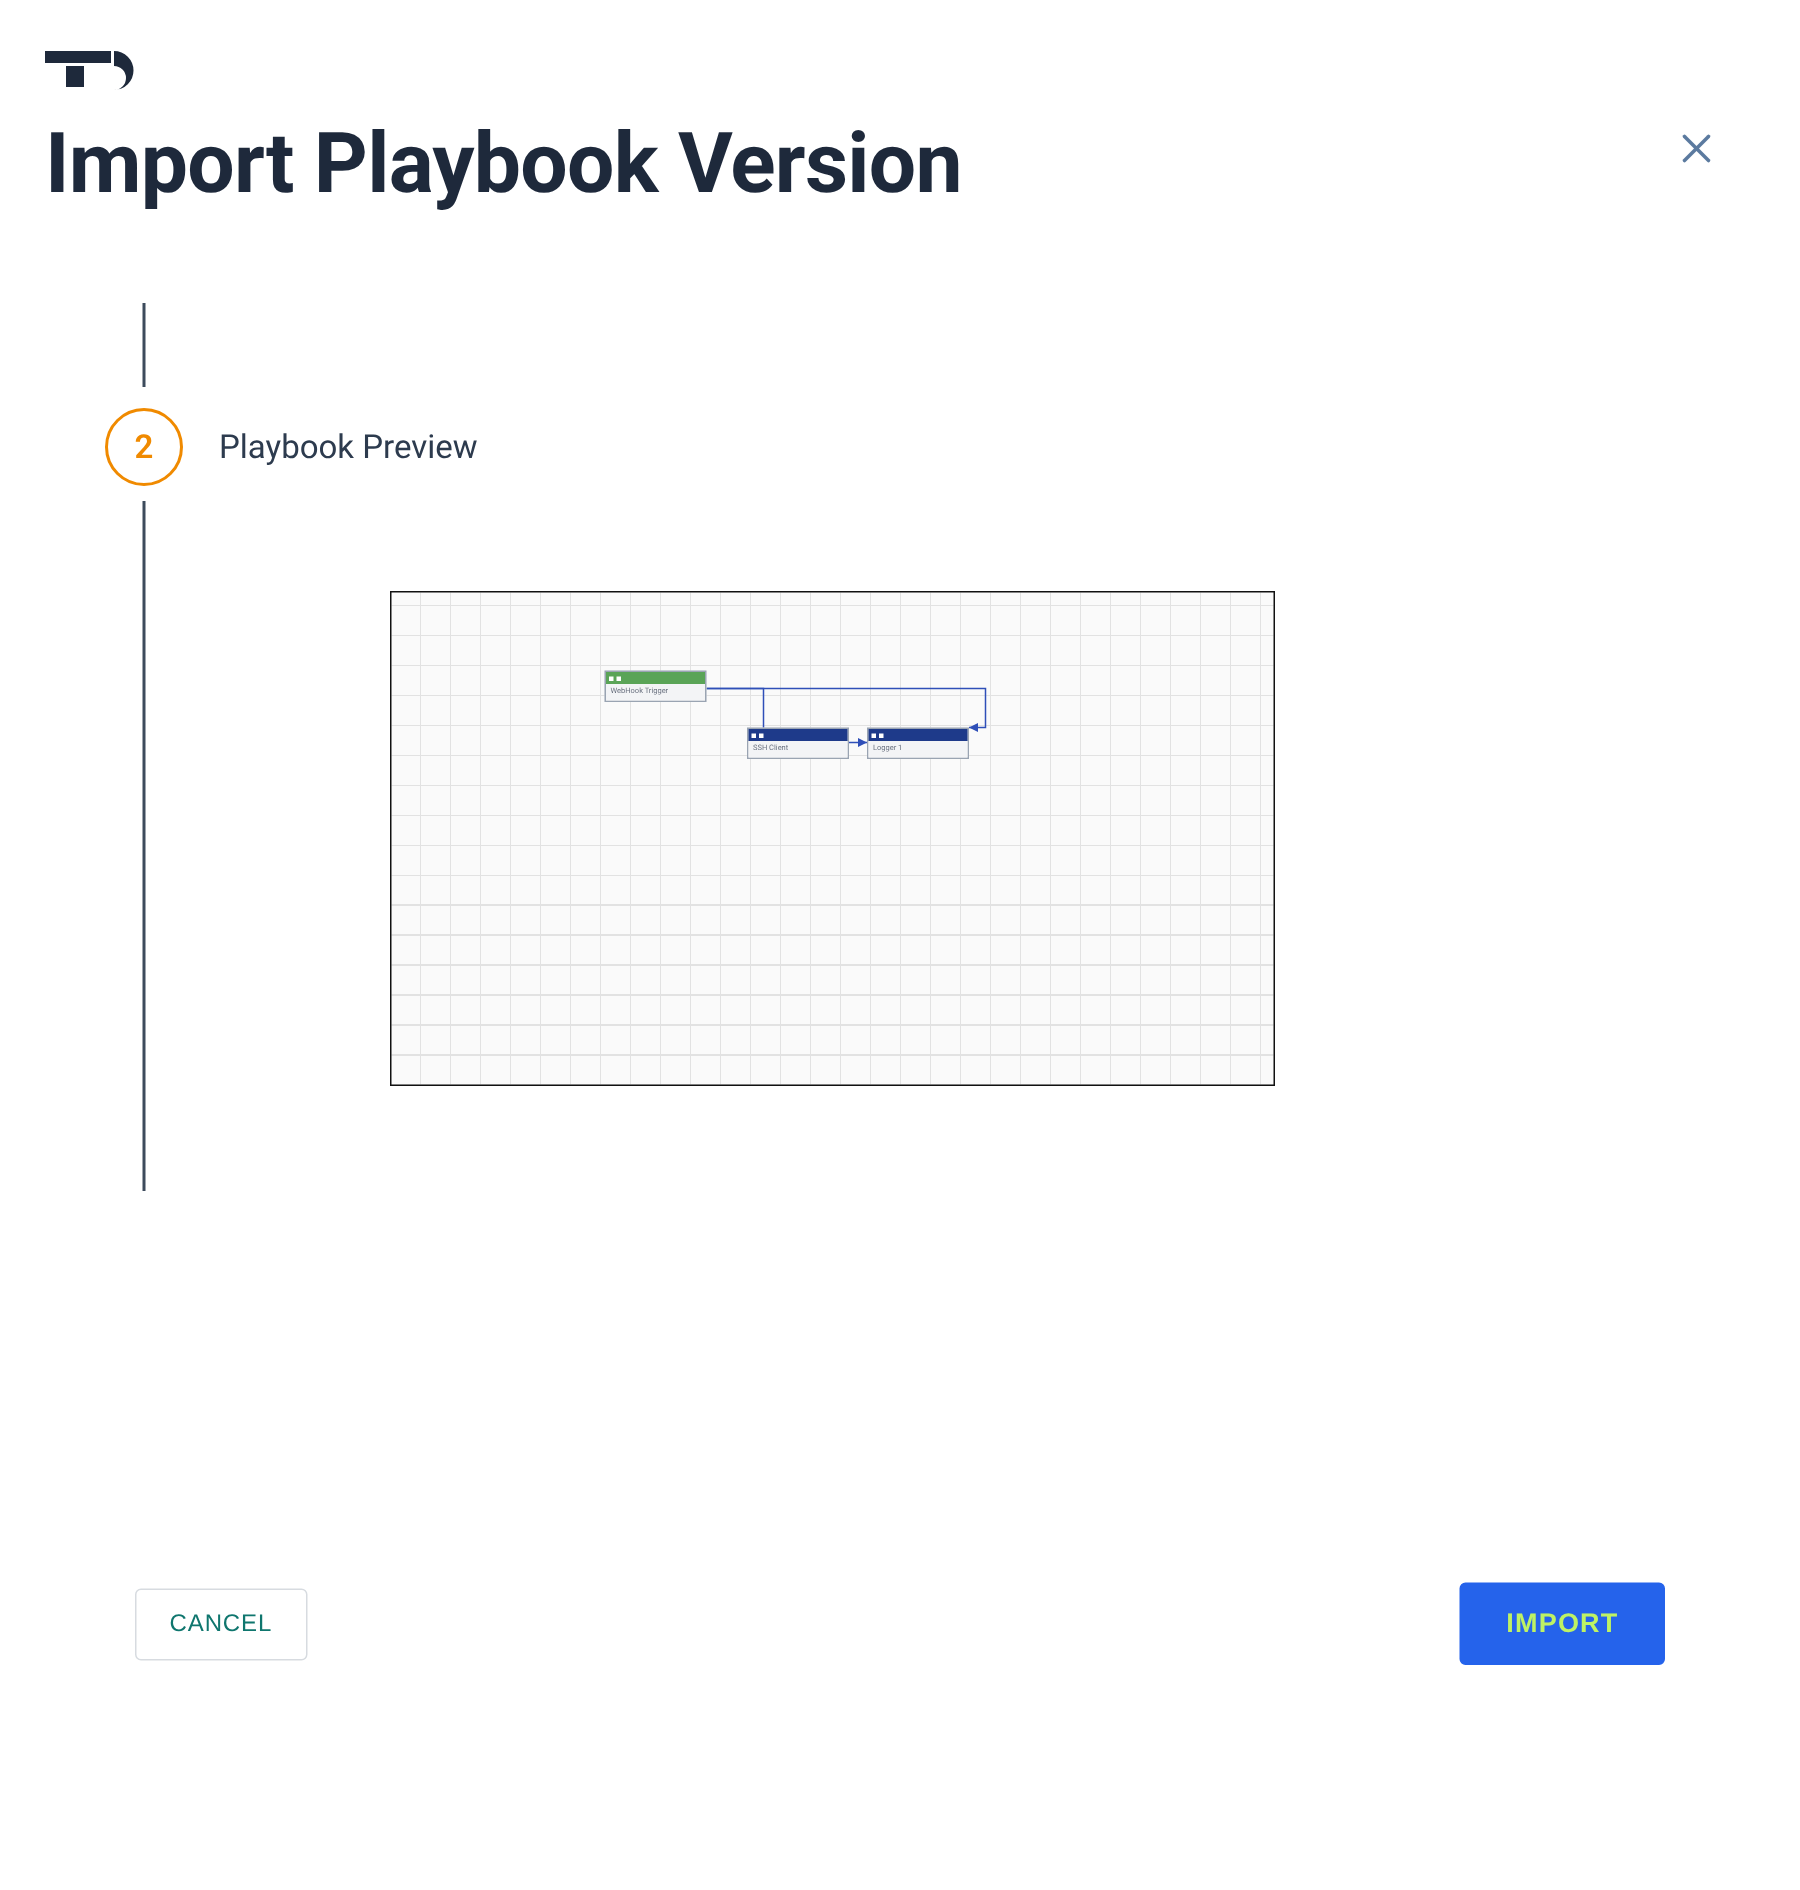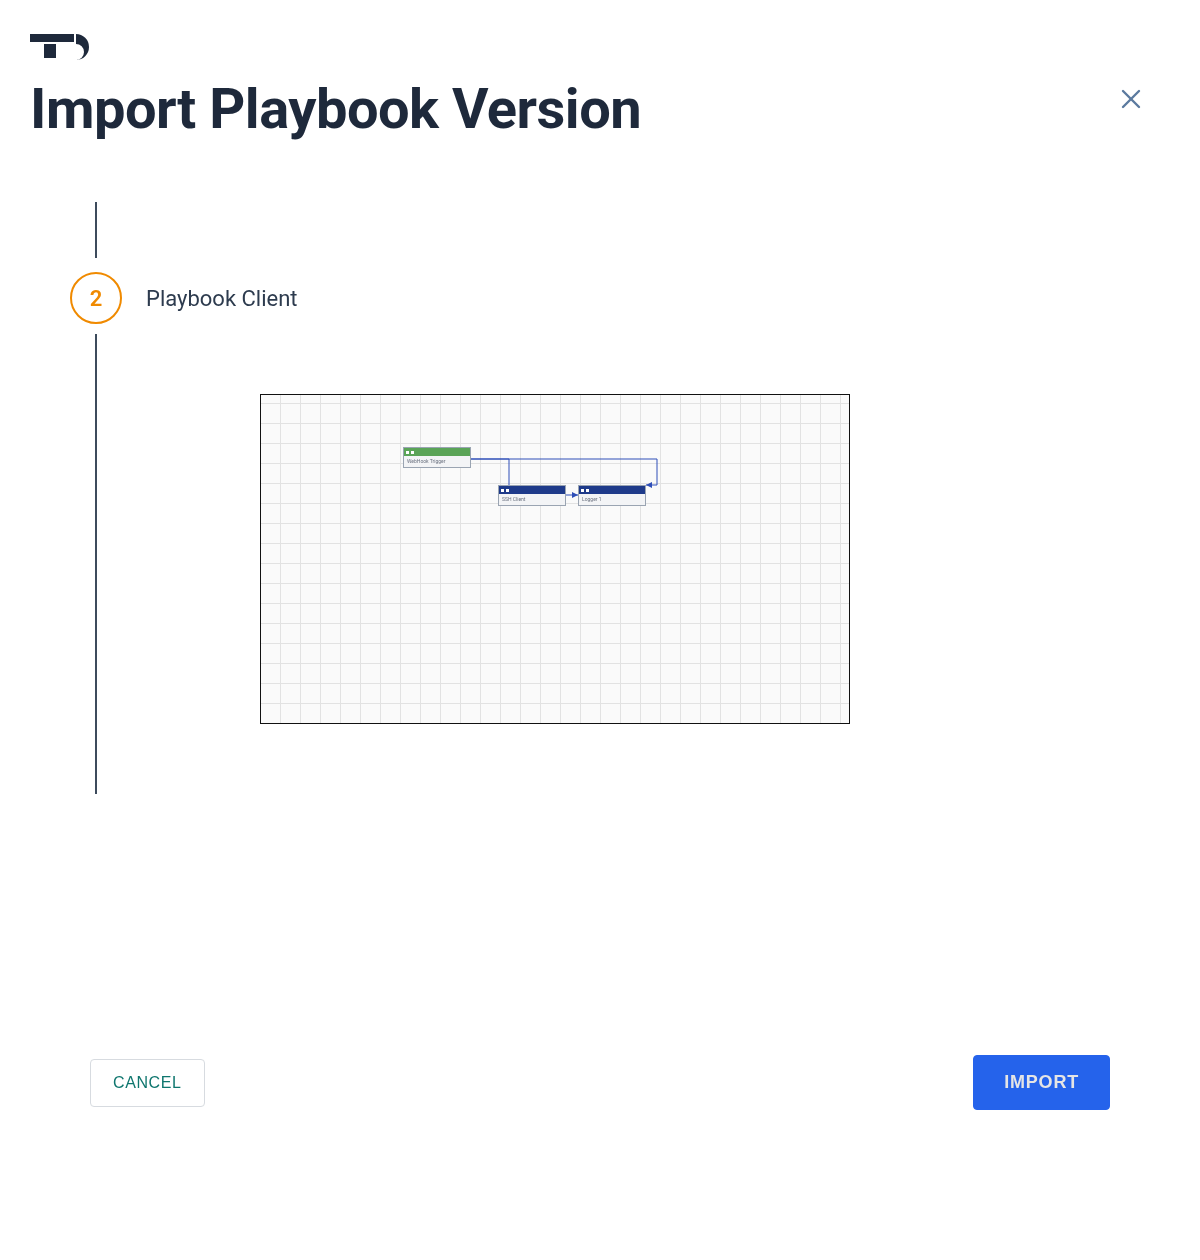--- a/index.html
+++ b/index.html
@@ -142,21 +142,21 @@
     font-weight: 400;
     letter-spacing: 0.6px;
     padding: 14px 22px;
     border-radius: 4px;
     cursor: pointer;
     text-transform: uppercase;
   }
   .btn-primary {
     background: #2563eb;
     border: 1px solid #2563eb;
-    color: #e5e5e5;
+    color: #bef264;
     font-size: 18px;
     font-weight: 600;
     letter-spacing: 0.8px;
     padding: 16px 30px;
     border-radius: 4px;
     cursor: pointer;
     text-transform: uppercase;
   }
 </style>
 </head>
@@ -180,21 +180,21 @@
     </div>
   </div>
 </div>
 
 <div class="steps-area">
 
   <div class="step-connector"></div>
 
   <div class="step-row">
     <div class="step-circle outline">2</div>
-    <div class="step-label">Playbook Client</div>
+    <div class="step-label">Playbook Preview</div>
   </div>
 
   <div class="preview-wrap">
     <div class="step-connector-long"></div>
 
     <div class="preview-panel">
       <svg class="conn" width="590" height="330">
         <path d="M 210 64 H 248 V 100 H 237" fill="none" stroke="#2f4fb8" stroke-width="1"></path>
         <path d="M 305 100 H 317" fill="none" stroke="#2f4fb8" stroke-width="1"></path>
         <path d="M 210 64 H 396 V 90 H 385" fill="none" stroke="#2f4fb8" stroke-width="1"></path>

